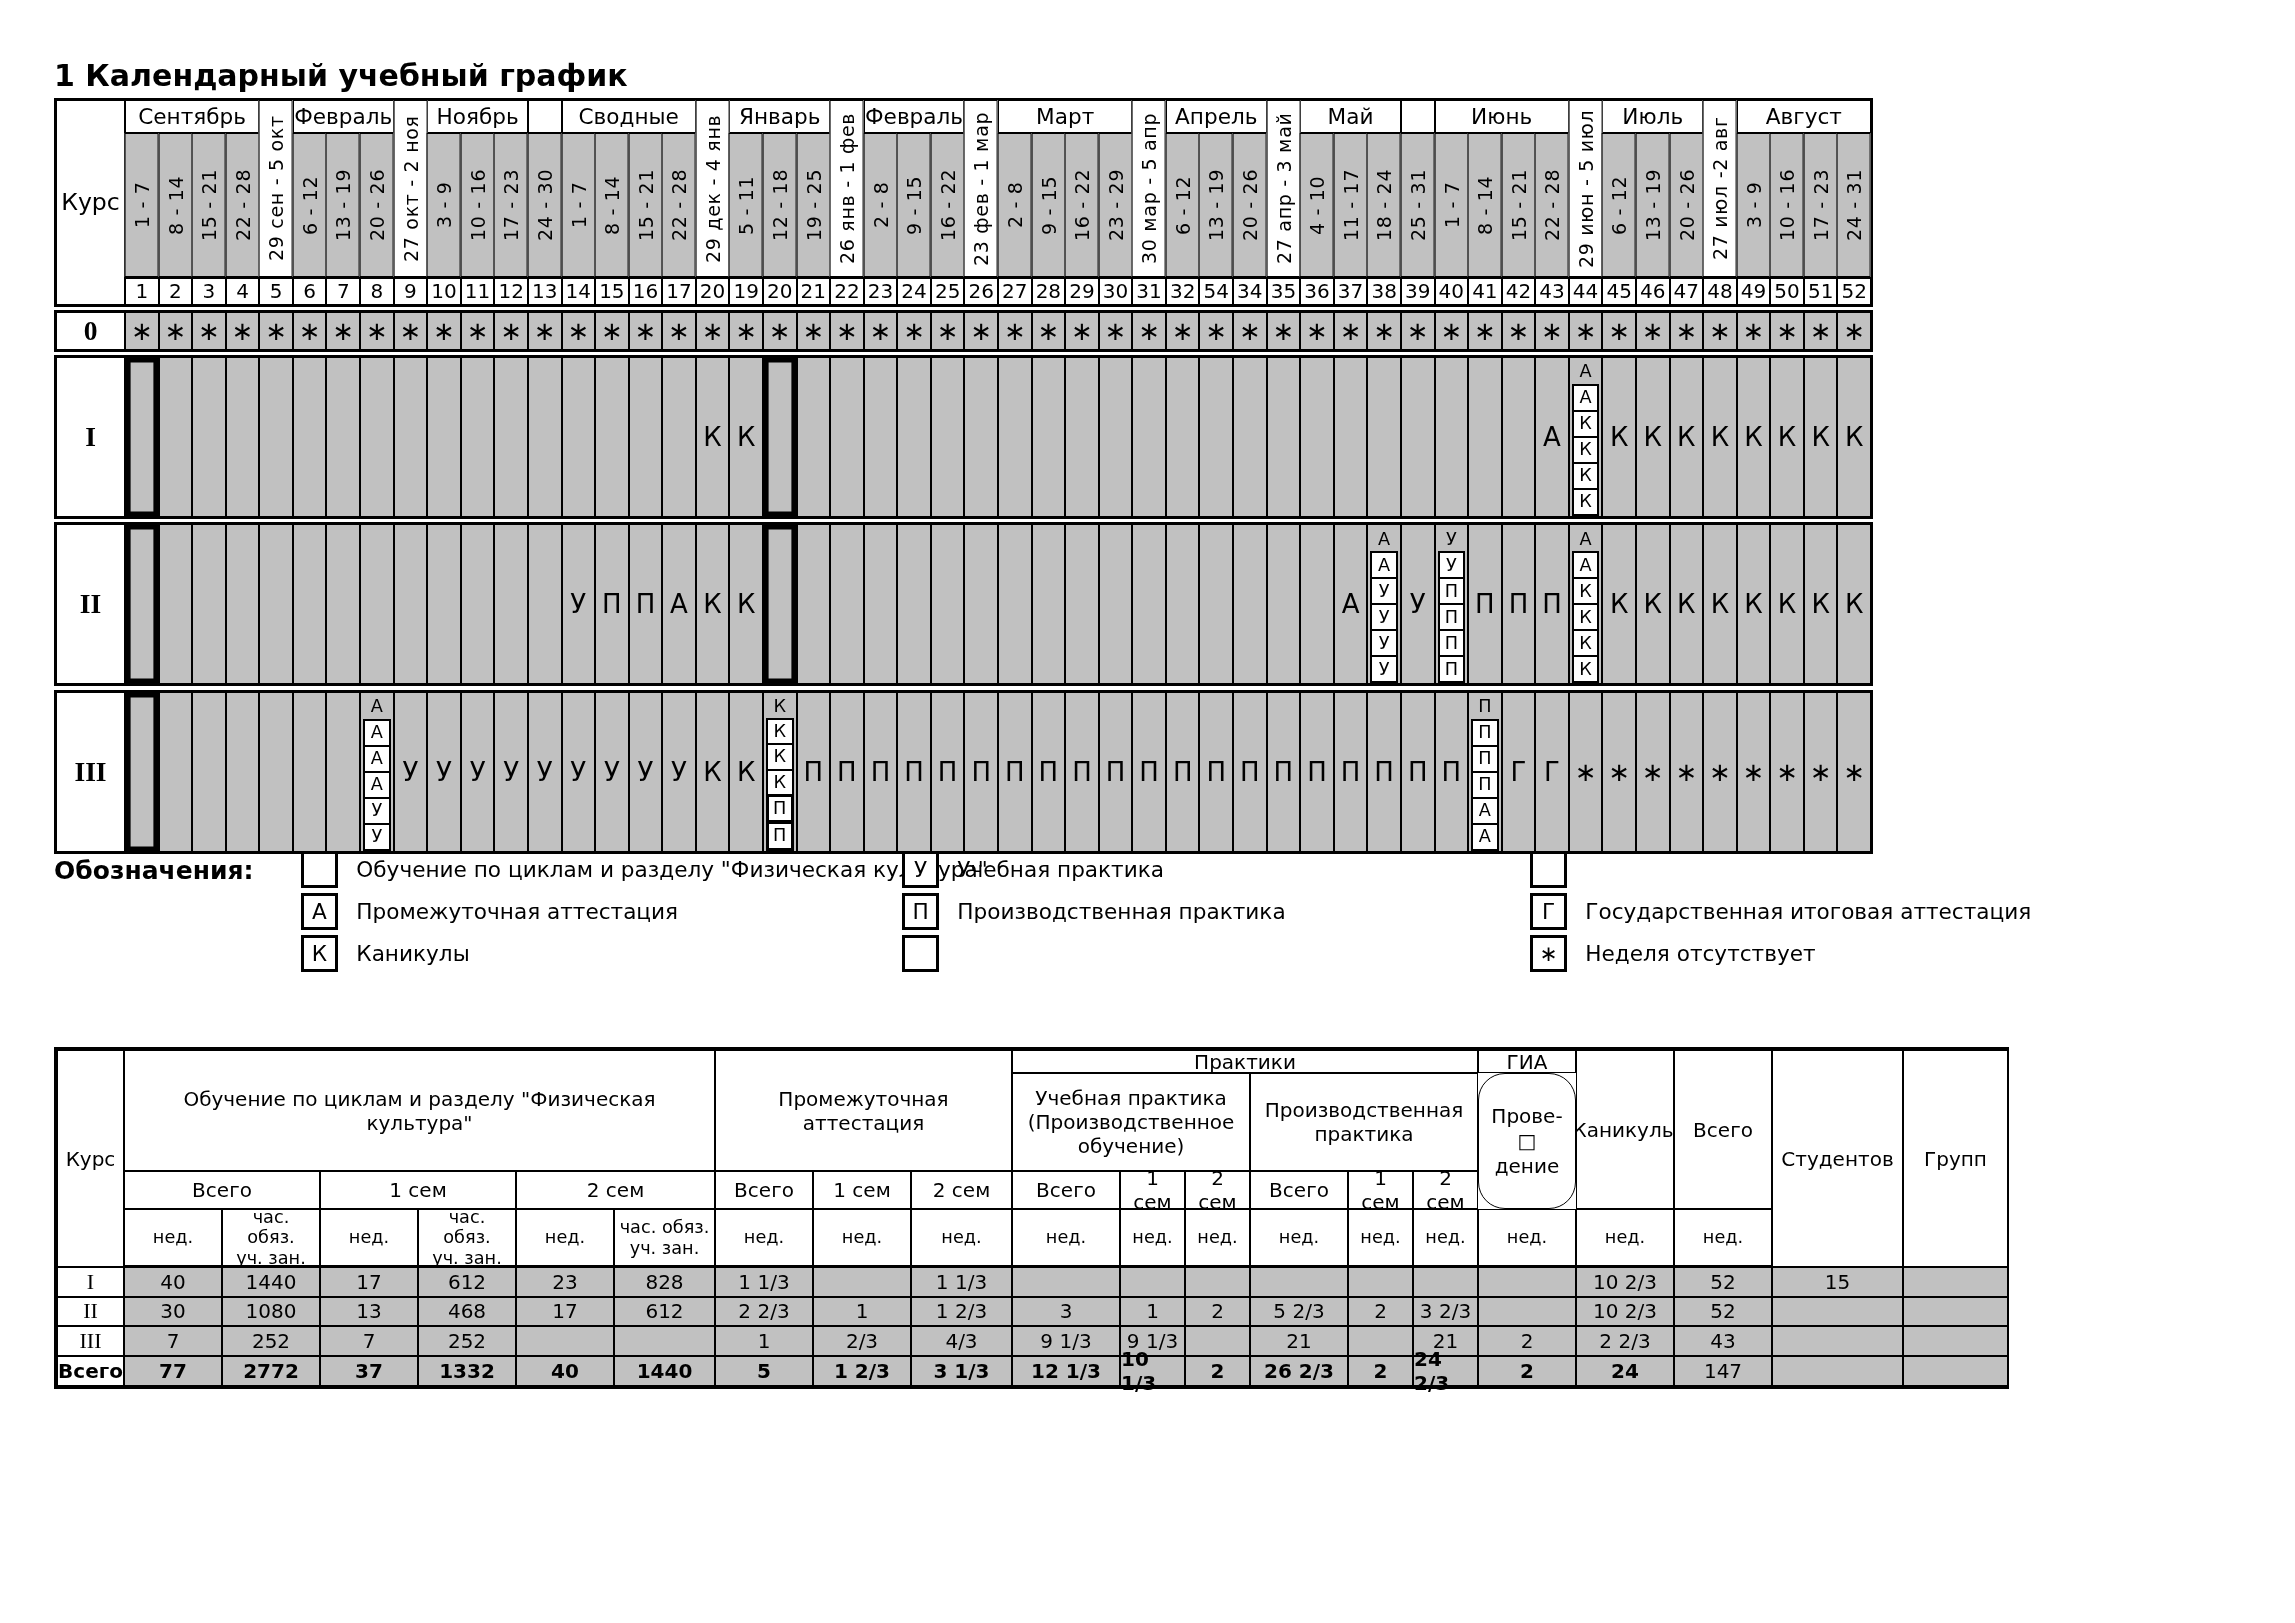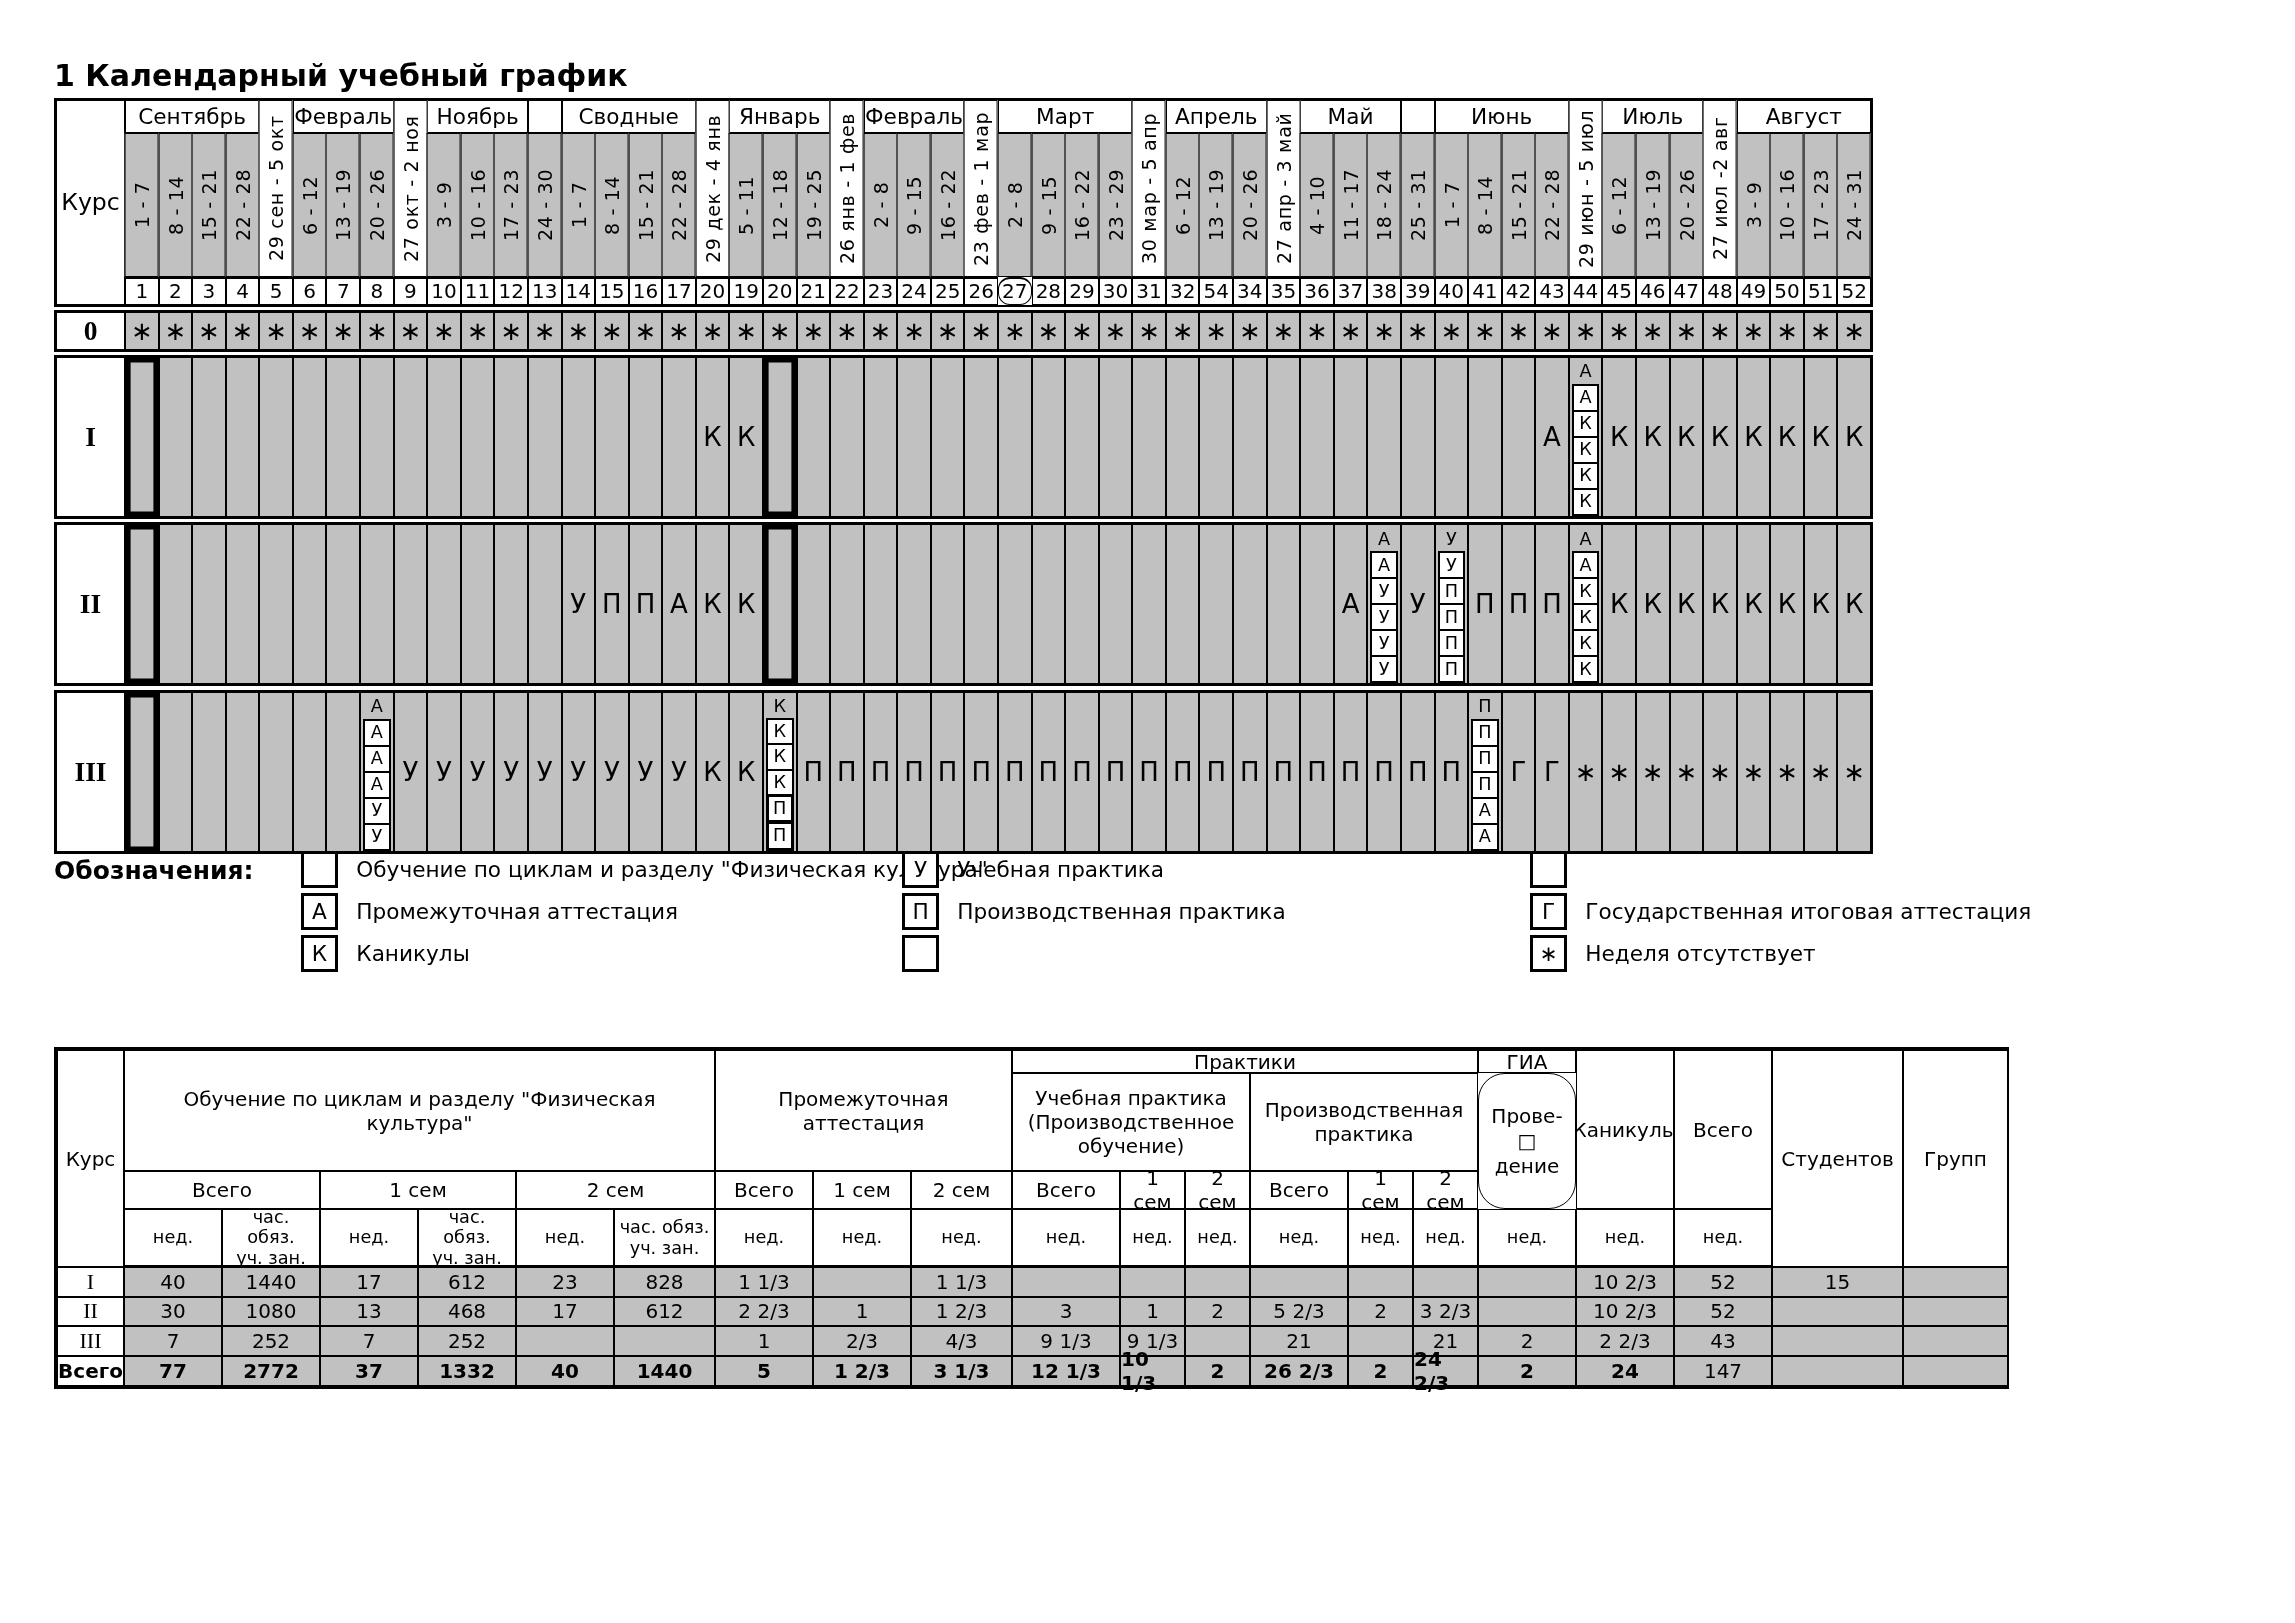--- a/index.html
+++ b/index.html
@@ -146,21 +146,21 @@
         <div class="c white num" style="grid-area: 3 / 18;">17</div>
         <div class="c white num" style="grid-area: 3 / 19;">20</div>
         <div class="c white num" style="grid-area: 3 / 20;">19</div>
         <div class="c white num" style="grid-area: 3 / 21;">20</div>
         <div class="c white num" style="grid-area: 3 / 22;">21</div>
         <div class="c white num" style="grid-area: 3 / 23;">22</div>
         <div class="c white num" style="grid-area: 3 / 24;">23</div>
         <div class="c white num" style="grid-area: 3 / 25;">24</div>
         <div class="c white num" style="grid-area: 3 / 26;">25</div>
         <div class="c white num" style="grid-area: 3 / 27;">26</div>
-        <div class="c white num" style="grid-area: 3 / 28; border-radius: 12px;">27</div>
+        <div class="c white num" style="grid-area: 3 / 28;">27</div>
         <div class="c white num" style="grid-area: 3 / 29;">28</div>
         <div class="c white num" style="grid-area: 3 / 30;">29</div>
         <div class="c white num" style="grid-area: 3 / 31;">30</div>
         <div class="c white num" style="grid-area: 3 / 32;">31</div>
         <div class="c white num" style="grid-area: 3 / 33;">32</div>
         <div class="c white num" style="grid-area: 3 / 34;">54</div>
         <div class="c white num" style="grid-area: 3 / 35;">34</div>
         <div class="c white num" style="grid-area: 3 / 36;">35</div>
         <div class="c white num" style="grid-area: 3 / 37;">36</div>
         <div class="c white num" style="grid-area: 3 / 38;">37</div>

